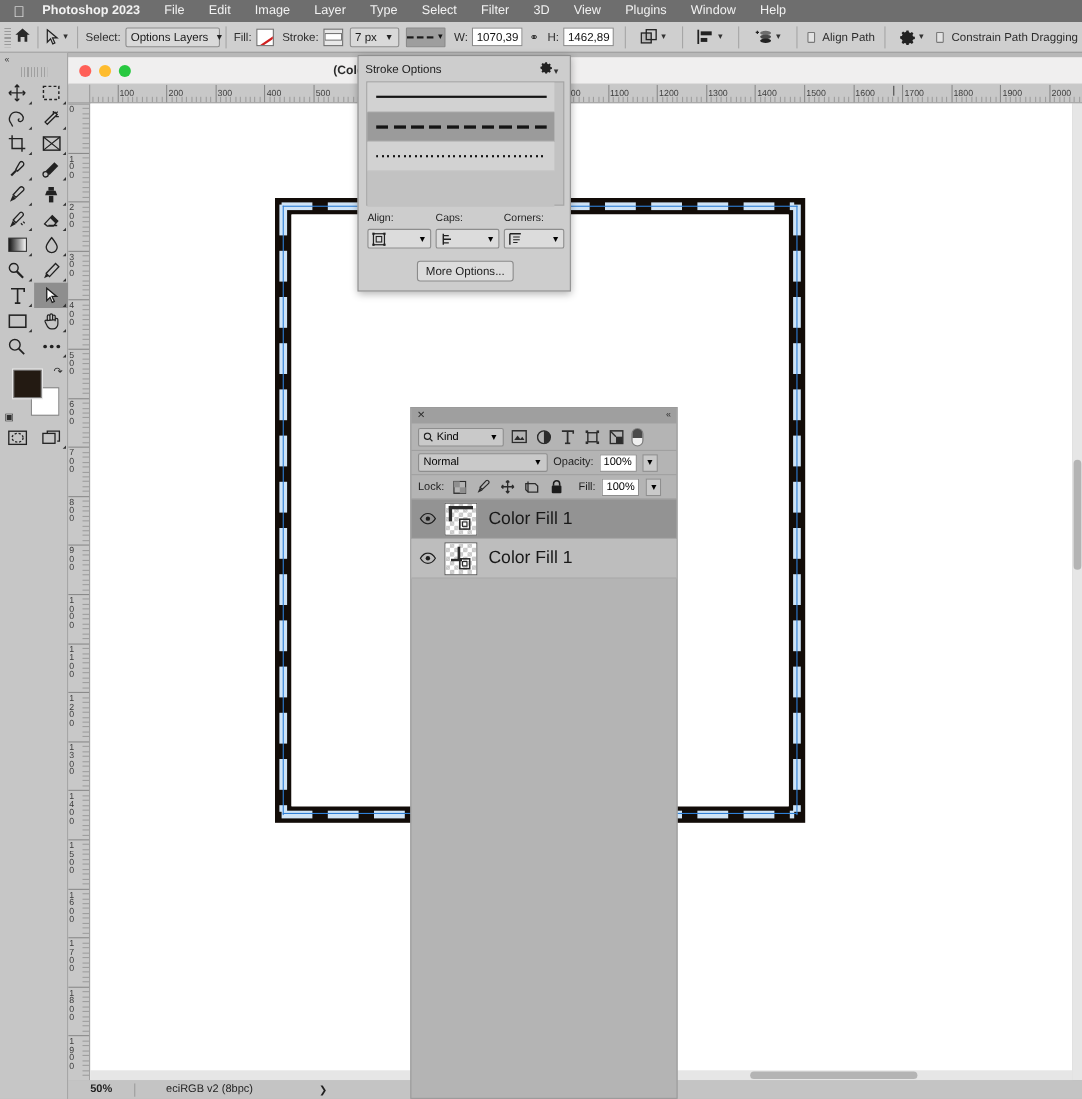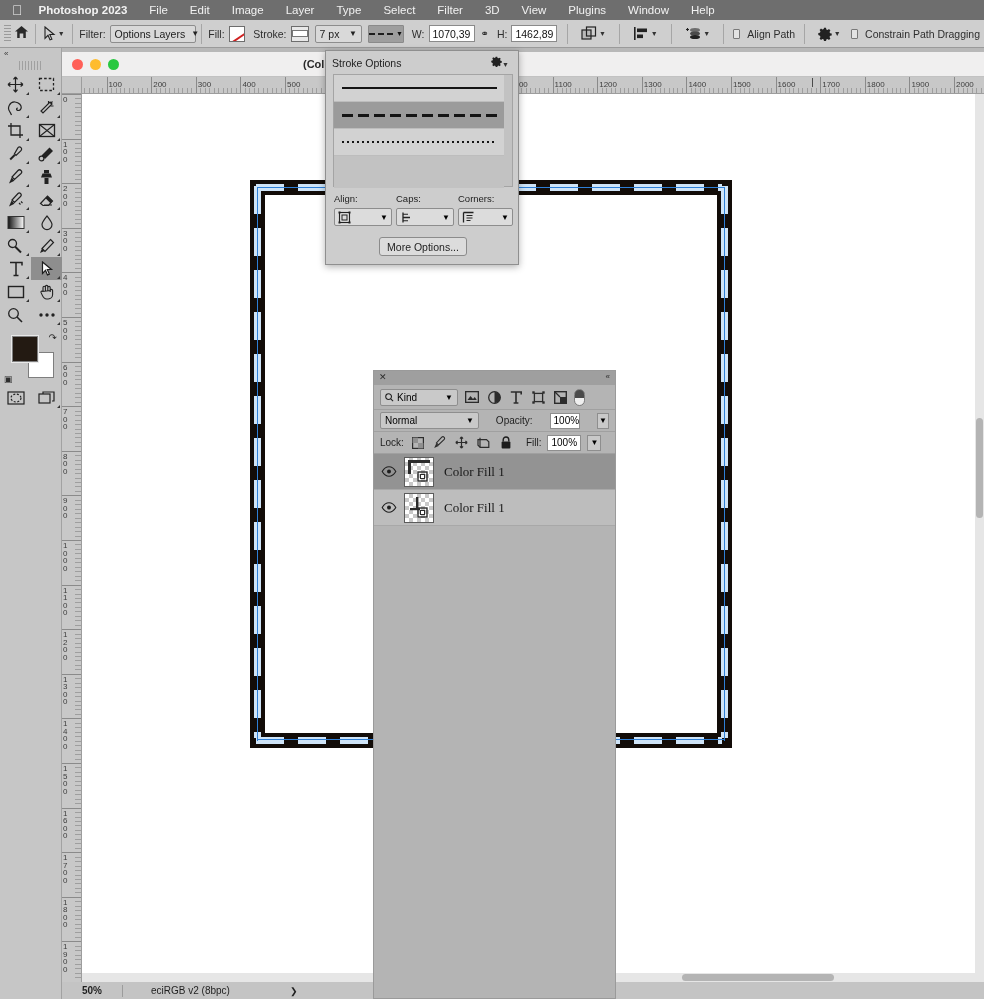--- a/index.html
+++ b/index.html
@@ -214,21 +214,21 @@
   .lp-menu i { display:block; width: 13px; height: 1.6px; background: #2f2f2f; margin-bottom: 2.4px; }
   .lp-filter { height: 25px; display: flex; align-items: center; padding: 0 6px; gap: 6px;
     border-bottom: 1px solid #a0a0a0; }
   .kindsel { width: 78px; height: 17px; background: #c9c9c9; border: 1px solid #8e8e8e;
     border-radius: 2px; font-size: 10px; display: flex; align-items: center; padding: 0 4px;
     gap: 3px; }
   .kindsel .arrow { margin-left: auto; font-size: 8px; }
   .fico { width: 16px; height: 16px; display: flex; align-items: center; justify-content: center; }
   .pill { width: 11px; height: 17px; border-radius: 6px;
     background: linear-gradient(to bottom,#4a4a4a 0 52%,#efefef 52% 100%); border: 1px solid #7d7d7d;}
-  .lp-blend { height: 22px; display: flex; align-items: center; padding: 0 6px; gap: 17px;
+  .lp-blend { height: 22px; display: flex; align-items: center; padding: 0 6px; gap: 5px;
     border-bottom: 1px solid #a0a0a0; }
   .blendsel { width: 118px; height: 17px; background: #c9c9c9; border: 1px solid #8e8e8e;
     border-radius: 2px; font-size: 10px; display: flex; align-items: center; padding: 0 4px; }
   .blendsel .arrow { margin-left: auto; font-size: 8px; }
   .lbl { font-size: 10px; color: #1e1e1e; }
   .opval { width: 34px; height: 16px; background: #fff; border: 1px solid #8e8e8e;
     font-size: 10px; display: flex; align-items: center; justify-content: flex-start; padding-left:3px;}
   .stepper { width: 14px; height: 16px; background: #c9c9c9; border: 1px solid #8e8e8e;
     display: flex; align-items: center; justify-content: center; font-size: 8px; }
   .lp-lock { height: 22px; display: flex; align-items: center; padding: 0 6px; gap: 6px;
@@ -238,21 +238,21 @@
     background: #bdbdbd; position: relative; }
   .lrow.sel { background: #939393; }
   .eye { width: 30px; display: flex; align-items: center; justify-content: center; }
   .thumb-l { width: 30px; height: 30px; border: 1px solid #5c5c5c; background: #fff; position: relative;
     overflow: hidden; }
   .checker { position: absolute; inset: 0;
     background-image:
       linear-gradient(45deg,#c8c8c8 25%,transparent 25%,transparent 75%,#c8c8c8 75%),
       linear-gradient(45deg,#c8c8c8 25%,transparent 25%,transparent 75%,#c8c8c8 75%);
     background-size: 8px 8px; background-position: 0 0, 4px 4px; background-color: #fff; }
-  .lname { font-size: 13px; color: #181818; margin-left: 10px; font-family: Liberation Serif, serif; }
+  .lname { font-size: 16px; color: #181818; margin-left: 10px; }
   .locklayer { position: absolute; right: 12px; }
 </style>
 </head>
 <body>
 
 <div id="app">
 
   <div class="menubar">
     <span class="apple"></span>
     <span class="mi appname">Photoshop 2023</span>
@@ -278,21 +278,21 @@
         </svg>
     </div>
     <div class="ob-sep"></div>
     <div class="ob-toolicon">
       <svg width="13" height="15" viewBox="0 0 13 15">
           <path d="M2 1l9 7.5H6.8l2.1 4.6-1.9.8-2-4.6L2 12.4z" fill="none" stroke="#222" stroke-width="1.1"></path>
         </svg>
       <span class="caret">▼</span>
     </div>
     <div class="ob-sep"></div>
-    <span class="ob-label">Filter:</span>
+    <span class="ob-label">Select:</span>
     <div class="select" style="width:86px">
       <span>Options Layers</span>
       <span class="arrow">▼</span>
     </div>
     <div class="ob-sep"></div>
     <span class="ob-label">Fill:</span>
     <div class="swatch-nofill"></div>
     <span class="ob-label" style="margin-left:8px">Stroke:</span>
     <div class="swatch-stroke"></div>
     <div class="select" style="width:66px;margin-left:6px">

